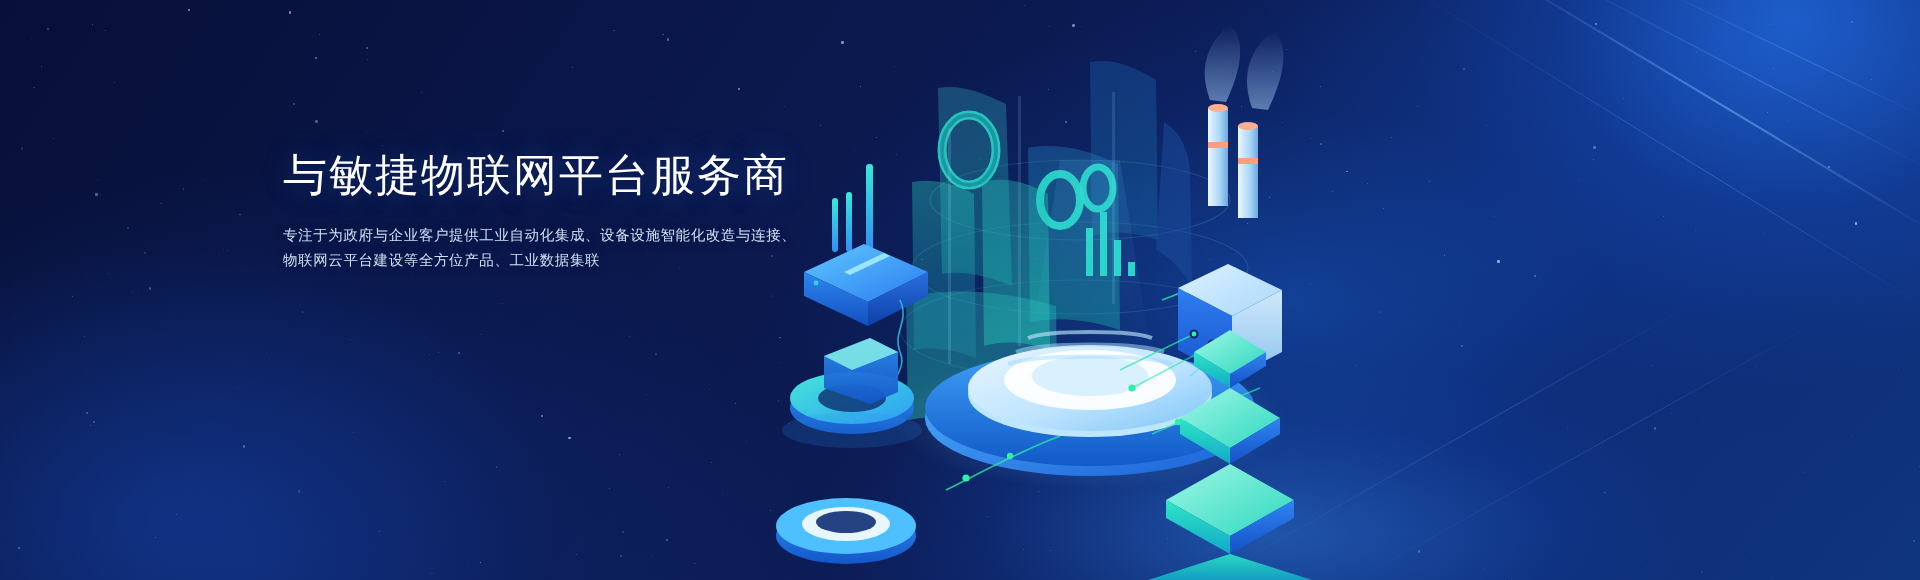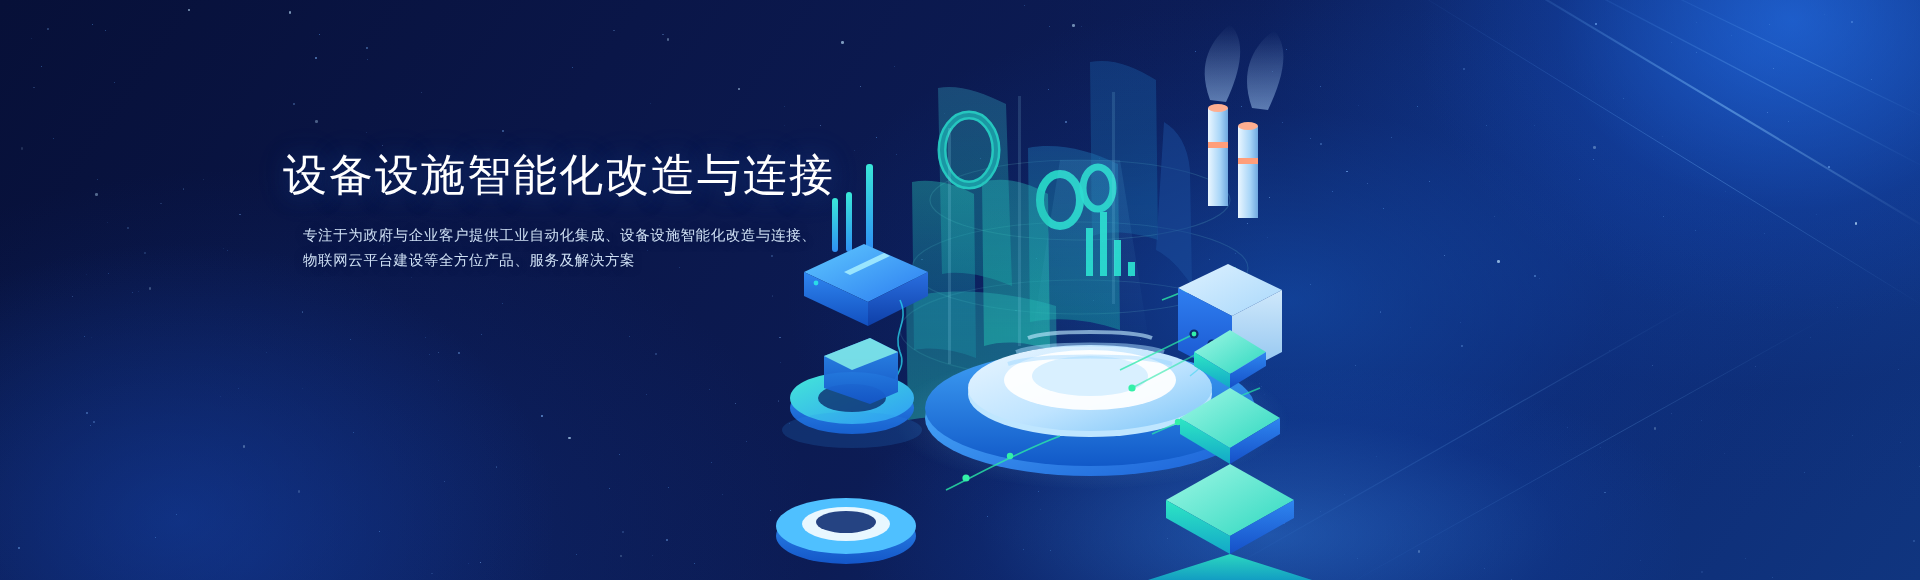--- a/index.html
+++ b/index.html
@@ -30,21 +30,21 @@
   .headline{
     color:#ffffff; font-size:44px; line-height:53px; letter-spacing:2px; font-weight:400;
     text-shadow:0 2px 18px rgba(10,30,90,.85), 0 0 32px rgba(70,150,255,.30);
     white-space:nowrap;
   }
   .headline .l2{ display:block; }
   .sub{
     margin-top:22px; color:#cfe0f4; font-size:14.5px; line-height:25px; letter-spacing:.6px;
     text-shadow:0 1px 8px rgba(5,20,70,.9);
   }
-  .sub span{ display:block; white-space:nowrap;margin-left:20px; }
+  .sub span{ display:block; white-space:nowrap; }
 
   
   .scene{ position:absolute; left:760px; top:0; width:1160px; height:580px; }
   .scene svg{ display:block; }
 </style>
 </head>
 <body>
 
 <div class="banner">
 
@@ -335,25 +335,25 @@
       <path d="M1380,-30 L1930,310" stroke="url(#stk2)" stroke-width="1"></path>
     </g>
     <g opacity=".55">
       <path d="M1200,585 L1700,300" stroke="url(#stk2)" stroke-width="1.2"></path>
       <path d="M1320,600 L1830,315" stroke="url(#stk2)" stroke-width="1"></path>
     </g>
   </svg>
 
   <div class="copy">
     <h1 class="headline">
-      <span class="l2">设备设施智能化改造与连接</span>
+      <span class="l2">与敏捷物联网平台服务商</span>
     </h1>
     <p class="sub">
       <span>专注于为政府与企业客户提供工业自动化集成、设备设施智能化改造与连接、</span>
-      <span>物联网云平台建设等全方位产品、服务及解决方案</span>
+      <span>物联网云平台建设等全方位产品、工业数据集联</span>
     </p>
   </div>
 
   <div class="scene">
     <svg width="1160" height="580" viewBox="0 0 1160 580" xmlns="http://www.w3.org/2000/svg">
       <defs>
         <linearGradient id="glassA" x1="0" y1="0" x2="0" y2="1">
           <stop offset="0%" stop-color="#2f88a8" stop-opacity=".85"></stop>
           <stop offset="100%" stop-color="#18c8b4" stop-opacity=".55"></stop>
         </linearGradient>

